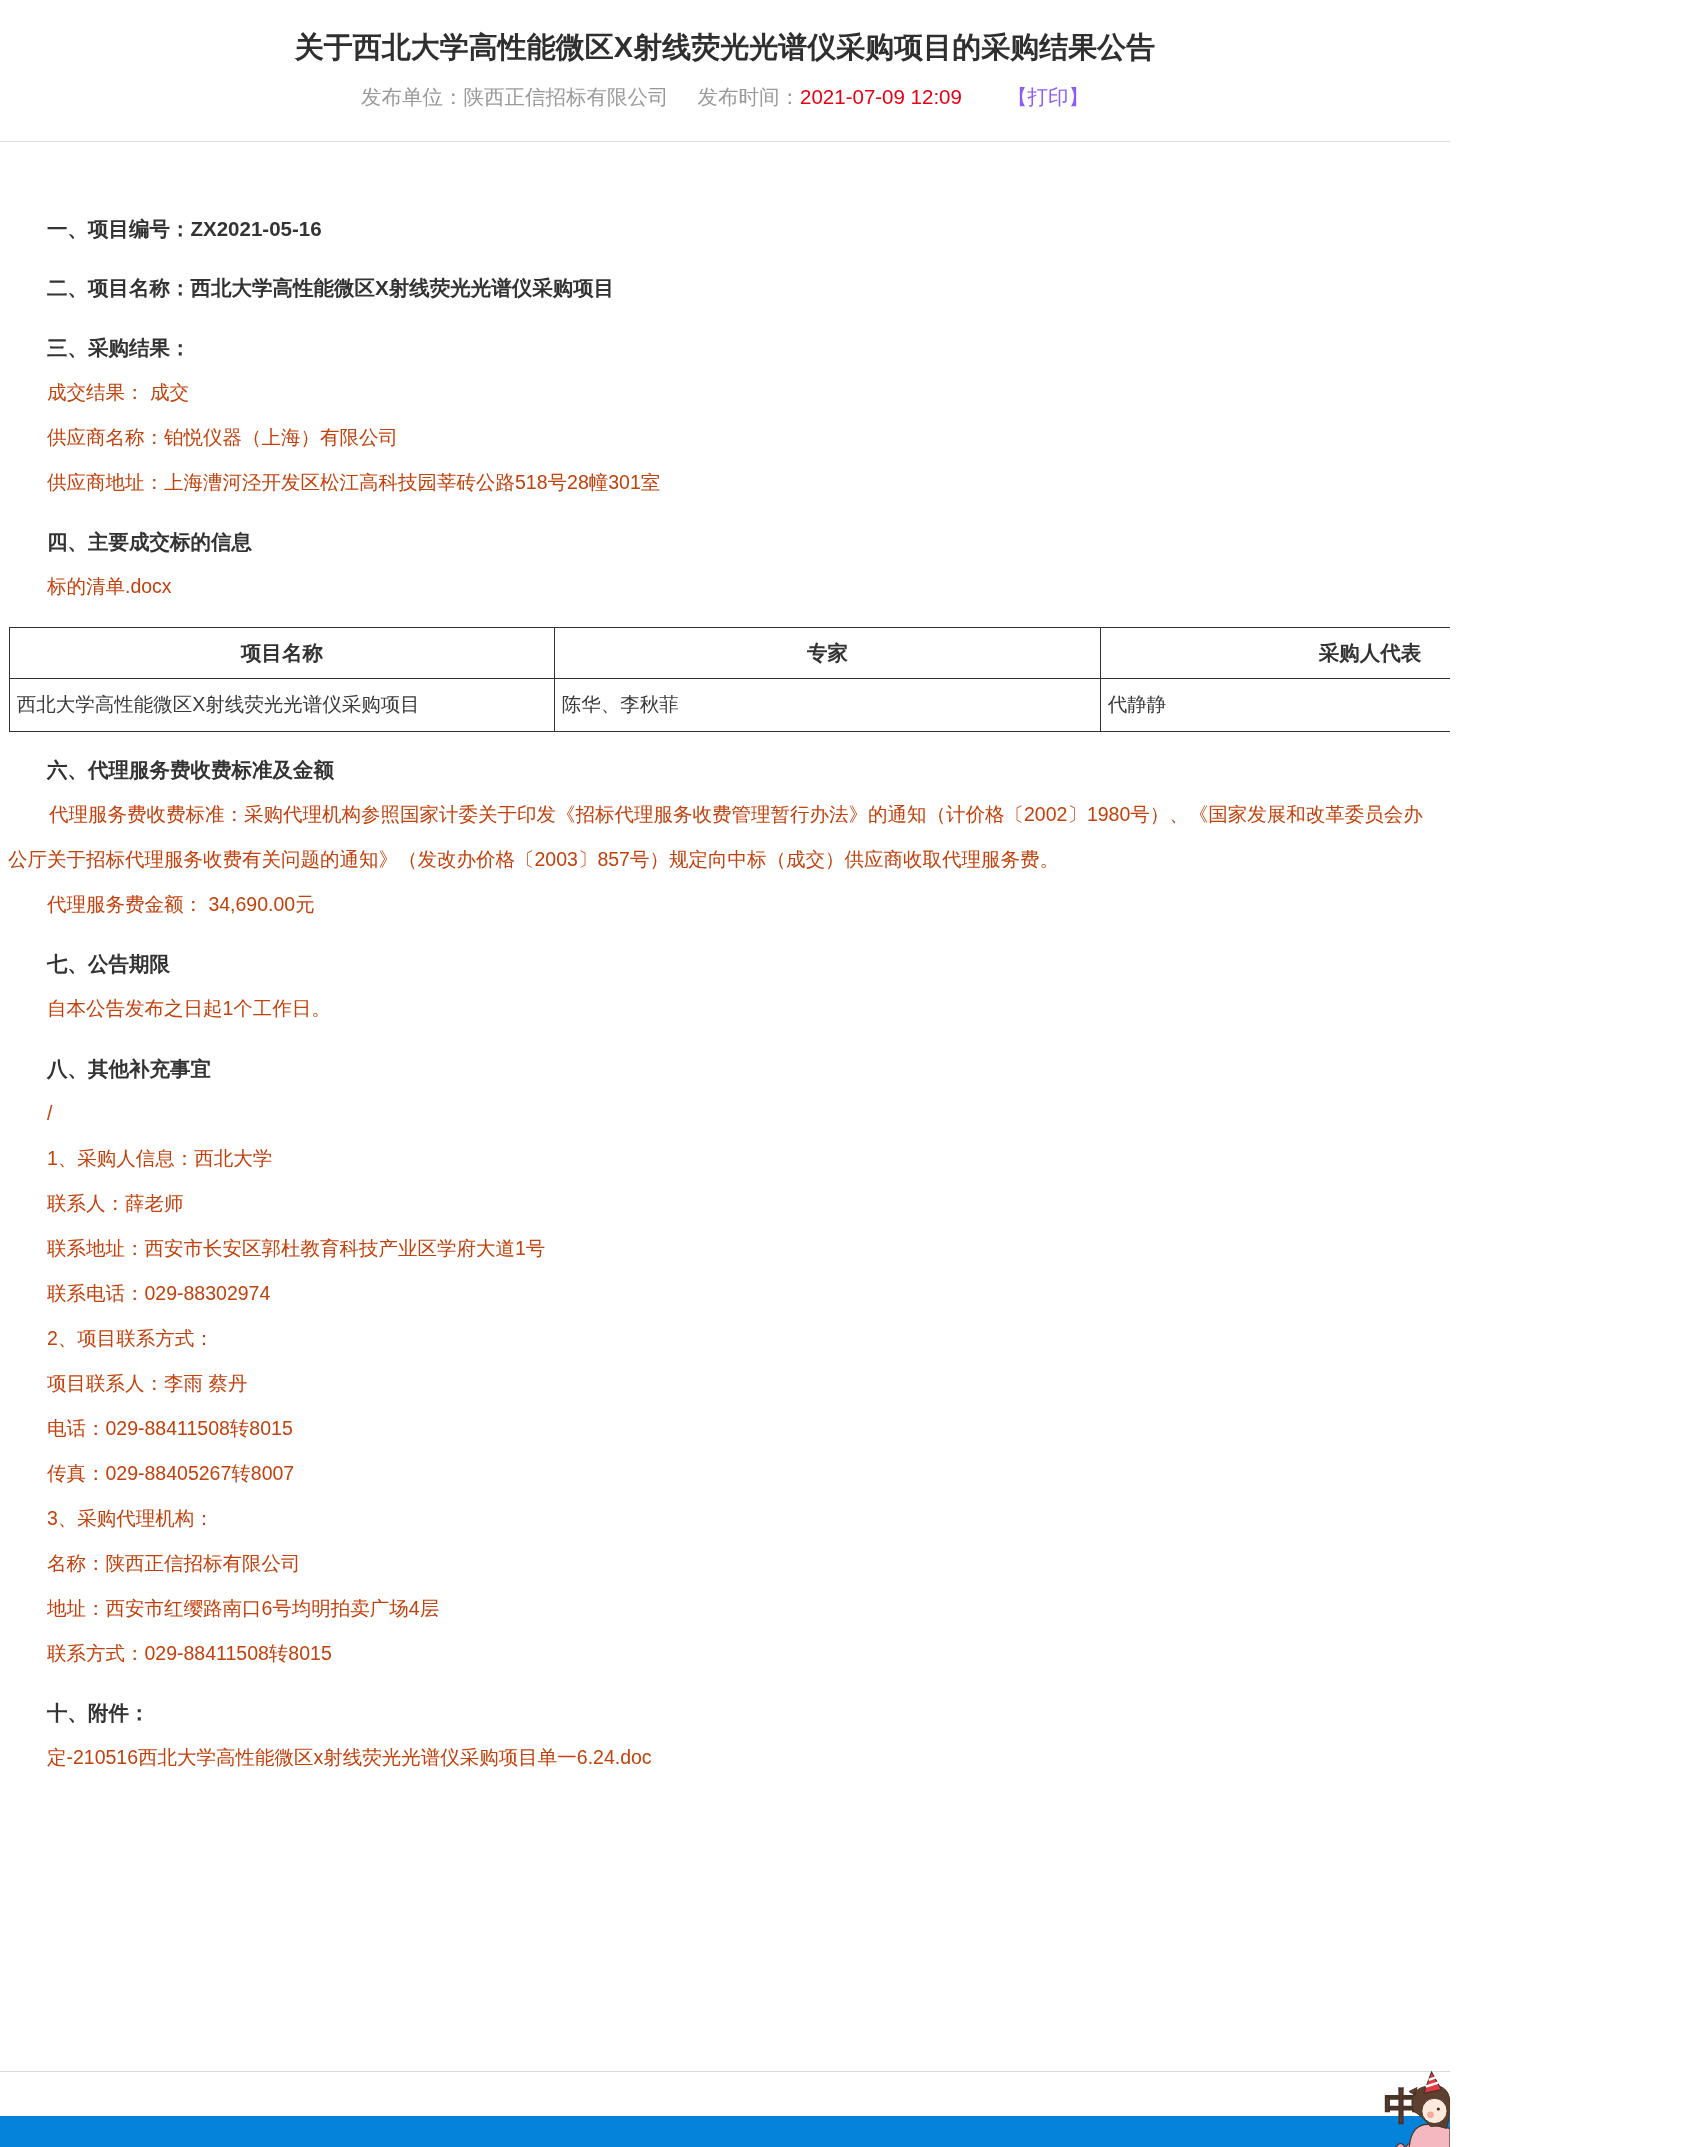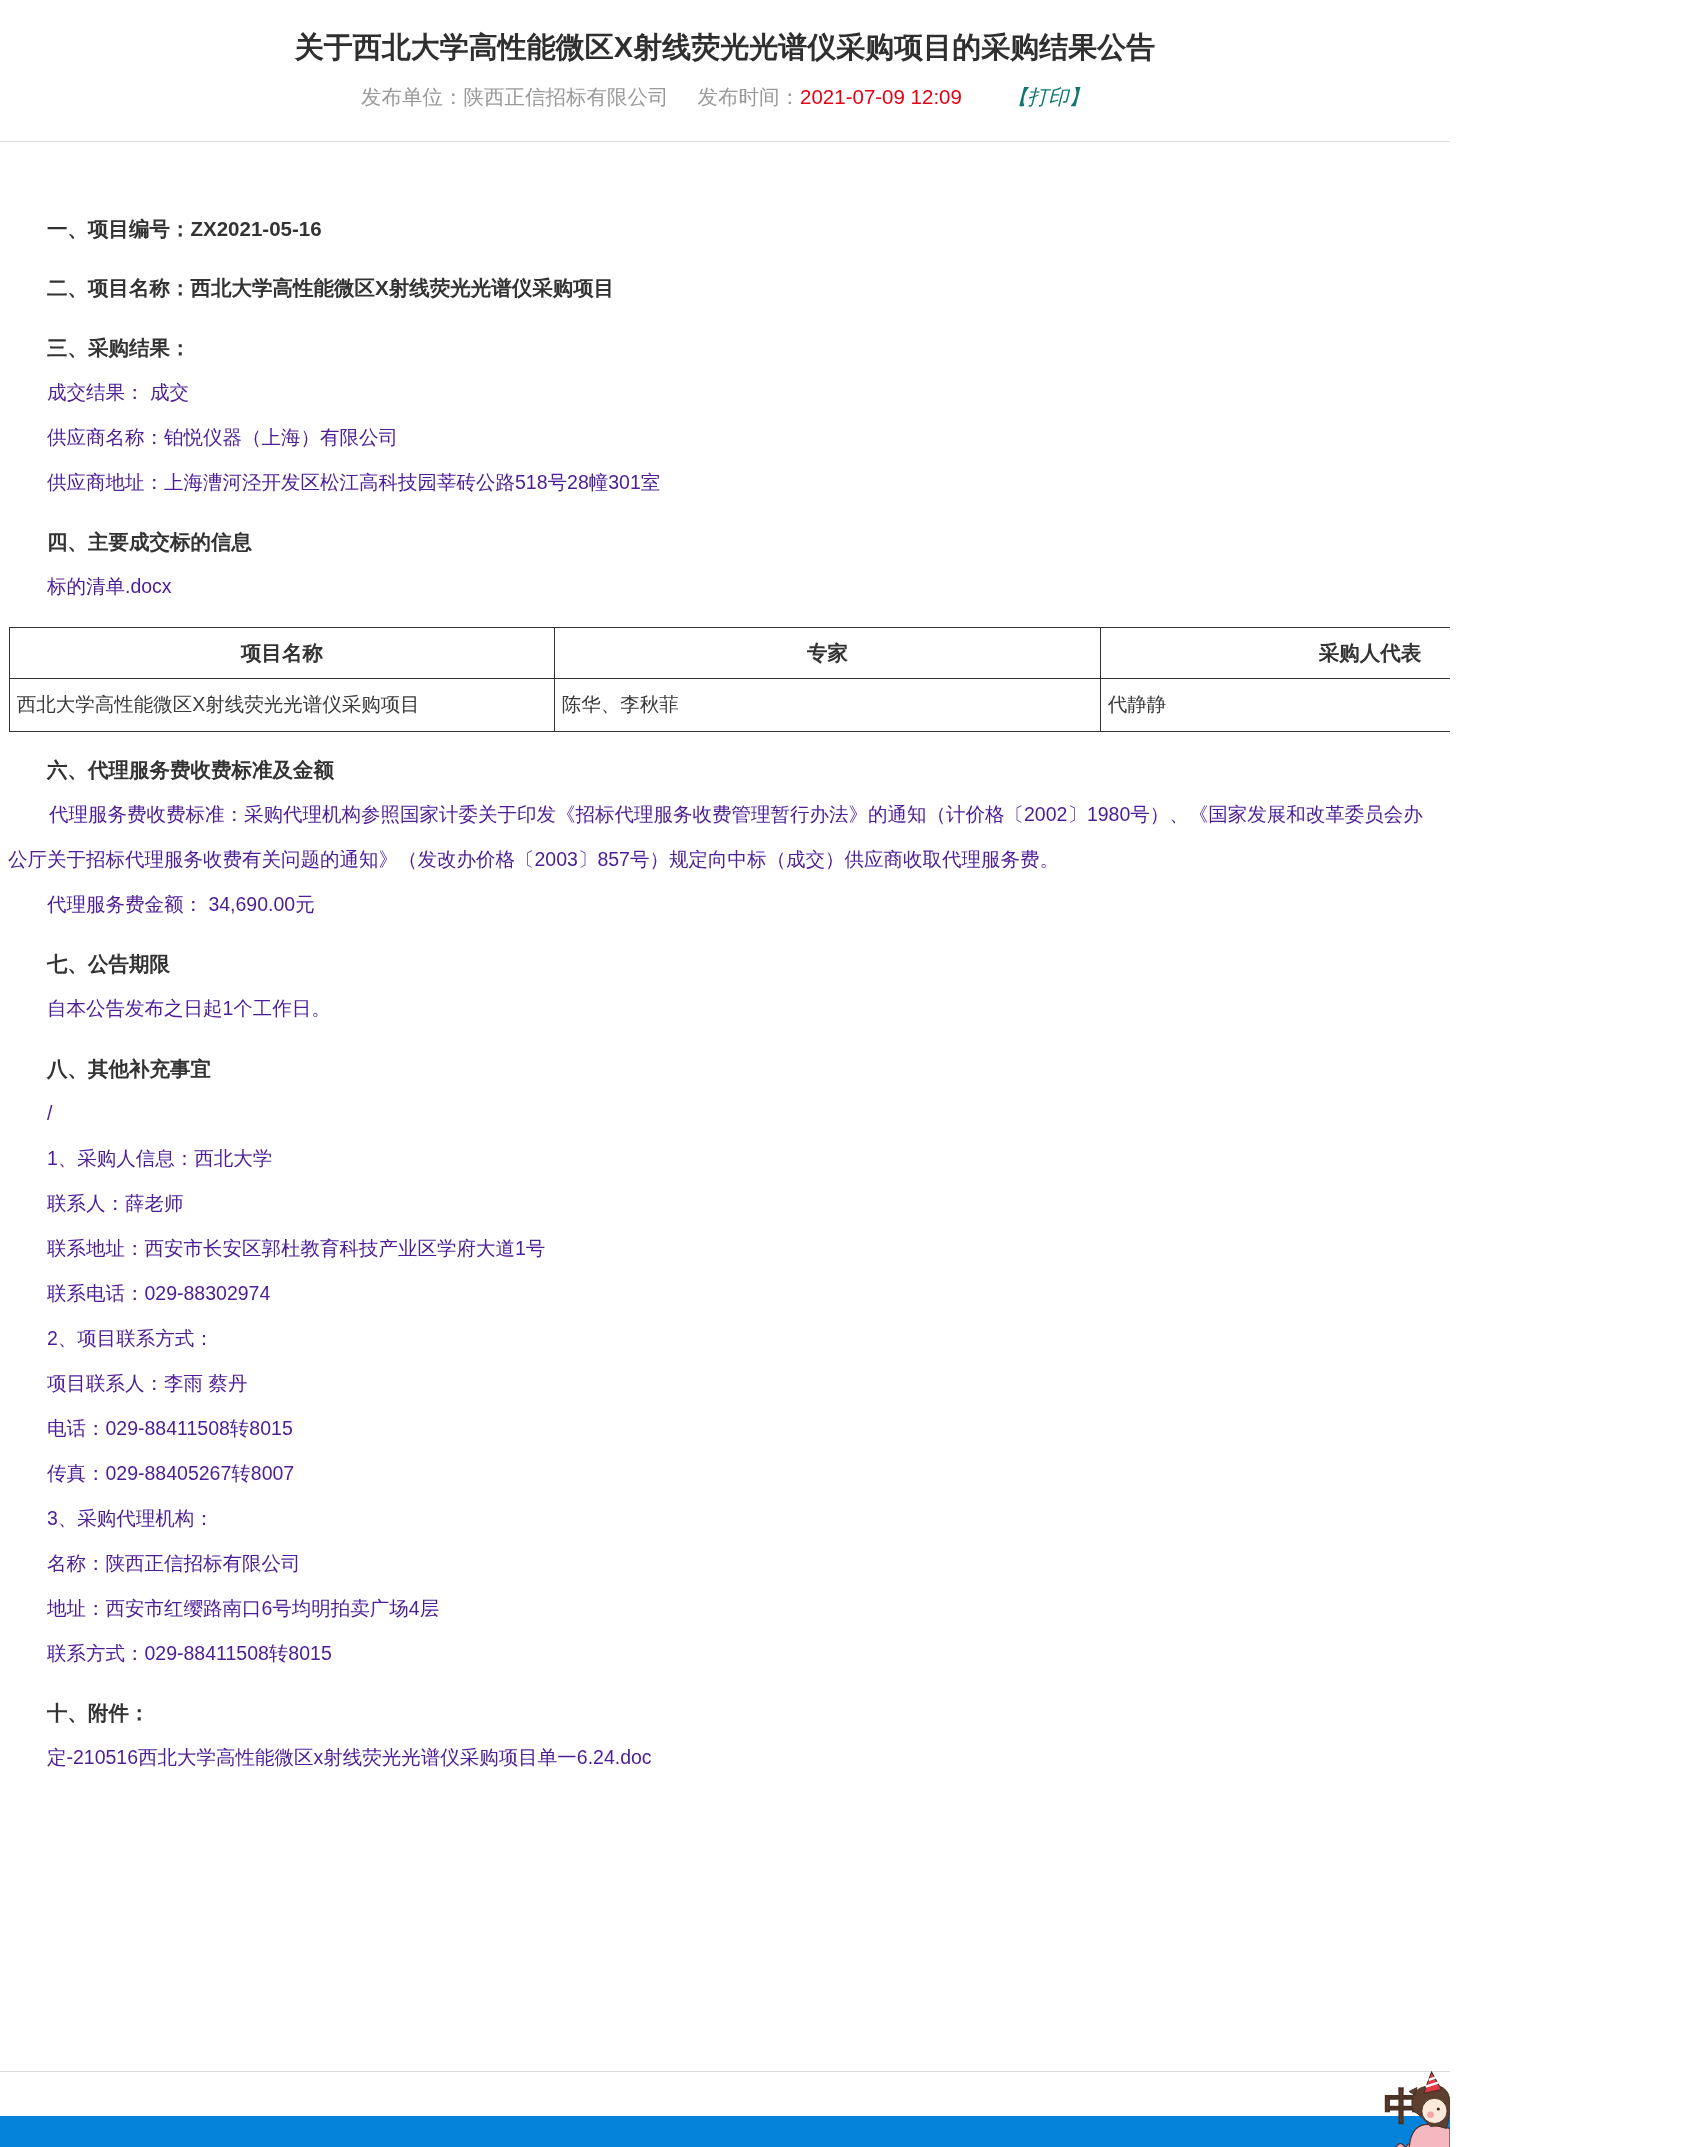--- a/index.html
+++ b/index.html
@@ -9,25 +9,25 @@
 
   
   .hdr { border-bottom:1px solid #dcdcdc; height:142px; }
   .hdr-title { margin:0; padding-top:29px; text-align:center; font-size:29px; line-height:37px;
                font-weight:bold; color:#2f2f2f; }
   .hdr-meta { margin-top:15.6px; text-align:center; font-size:20.5px; color:#999; line-height:25px; }
   .hdr-meta span { vertical-align:middle; }
   .meta-time { color:#e60012; }
   .meta-gap { display:inline-block; width:29px; }
   .meta-gap2 { display:inline-block; width:45px; }
-  .print-btn { color:#0f766e; cursor:pointer;font-style:italic; }
+  .print-btn { color:#8b5cf6; cursor:pointer; }
 
   
   .main { padding:49px 47px 0 47px; }
-  .main p { margin:0; line-height:45px; font-size:19.5px; color:#4c1d95; }
+  .main p { margin:0; line-height:45px; font-size:19.5px; color:#c2410c; }
   .main p.heading { margin-top:14.6px; font-size:20.5px; font-weight:bold; color:#333; }
   .main p.wide { margin-left:-39px; margin-right:-39px; text-indent:41px; }
 
   
   table.panel { border-collapse:collapse; table-layout:fixed; width:1631px;
                 margin:17.6px 0 7.8px -38px; }
   table.panel th, table.panel td { border:1.5px solid #333; }
   table.panel th { height:51px; text-align:center; vertical-align:middle;
                    font-size:20.5px; font-weight:bold; color:#333; padding:0; }
   table.panel td { height:53px; text-align:left; vertical-align:middle;

